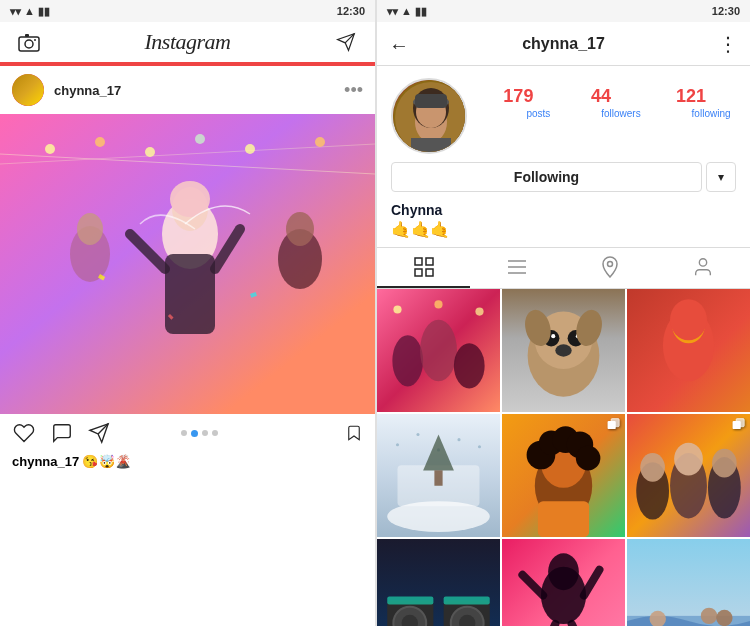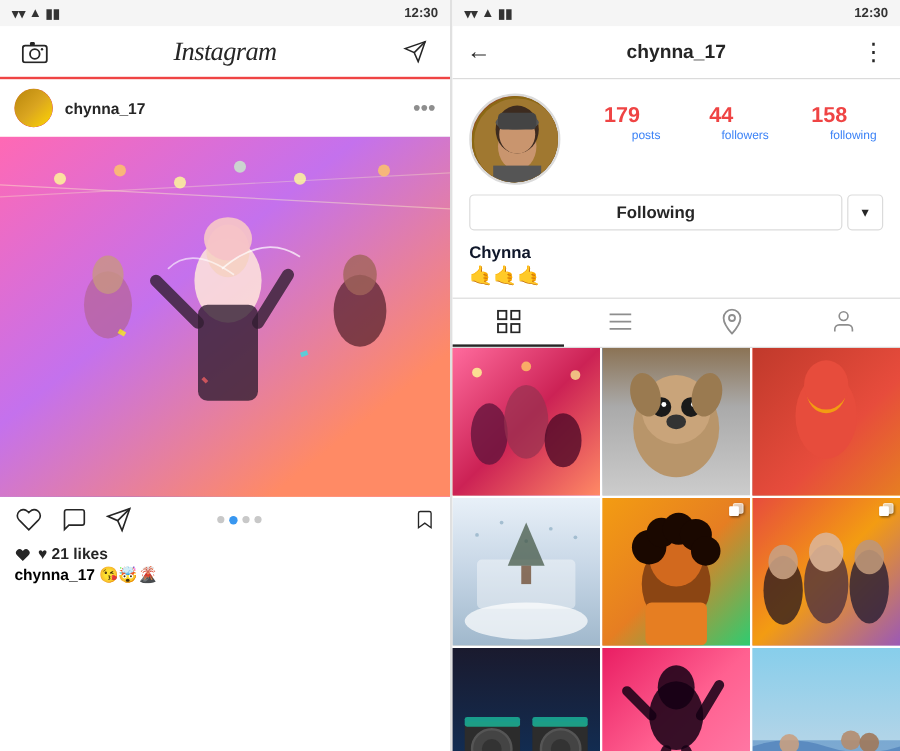--- a/index.html
+++ b/index.html
@@ -54,21 +54,21 @@
 
     .status-icons {
       display: flex;
       align-items: center;
       gap: 3px;
     }
 
     
     .feed-header {
       height: 44px;
-      border-bottom: 2px solid #ef4444;
+      border-bottom: 4px solid #ef4444;
       display: flex;
       align-items: center;
       justify-content: space-between;
       padding: 0 14px;
       background: #fff;
     }
 
     .feed-logo {
       font-size: 22px;
       font-family: 'Palatino Linotype', 'Book Antiqua', Palatino, serif;
@@ -506,26 +506,20 @@
         <div class="dot"></div>
       </div>
       <button class="icon-btn bookmark-icon" style="padding:0;margin-left:auto;">
         <svg width="18" height="22" viewBox="0 0 24 24" fill="none">
           <path d="M19 21l-7-5-7 5V5a2 2 0 0 1 2-2h10a2 2 0 0 1 2 2z" stroke="#262626" stroke-width="1.5" fill="none"></path>
         </svg>
       </button>
     </div>
 
     <div class="post-info">
-      <div class="post-likes">
-        <svg width="14" height="13" viewBox="0 0 24 24" style="vertical-align:middle;margin-right:2px;" fill="#262626">
-          <path d="M20.84 4.61a5.5 5.5 0 0 0-7.78 0L12 5.67l-1.06-1.06a5.5 5.5 0 0 0-7.78 7.78l1.06 1.06L12 21.23l7.78-7.78 1.06-1.06a5.5 5.5 0 0 0 0-7.78z"></path>
-        </svg>
-        <span>♥ 21 likes</span>
-      </div>
       <div class="post-caption">
         <span class="username">chynna_17</span>
         <span>😘🤯🌋</span>
       </div>
     </div>
 
   </div>
 
   <div class="screen-right">
 
@@ -566,21 +560,21 @@
       <div class="profile-stats">
         <div class="stat-item">
           <span class="stat-number">179</span>
           <span class="stat-label">posts</span>
         </div>
         <div class="stat-item">
           <span class="stat-number">44</span>
           <span class="stat-label">followers</span>
         </div>
         <div class="stat-item">
-          <span class="stat-number">158</span>
+          <span class="stat-number">121</span>
           <span class="stat-label">following</span>
         </div>
       </div>
     </div>
 
     <div class="follow-section">
       <div class="follow-btn-row">
         <button class="follow-btn">Following</button>
         <button class="follow-dropdown">▾</button>
       </div>

